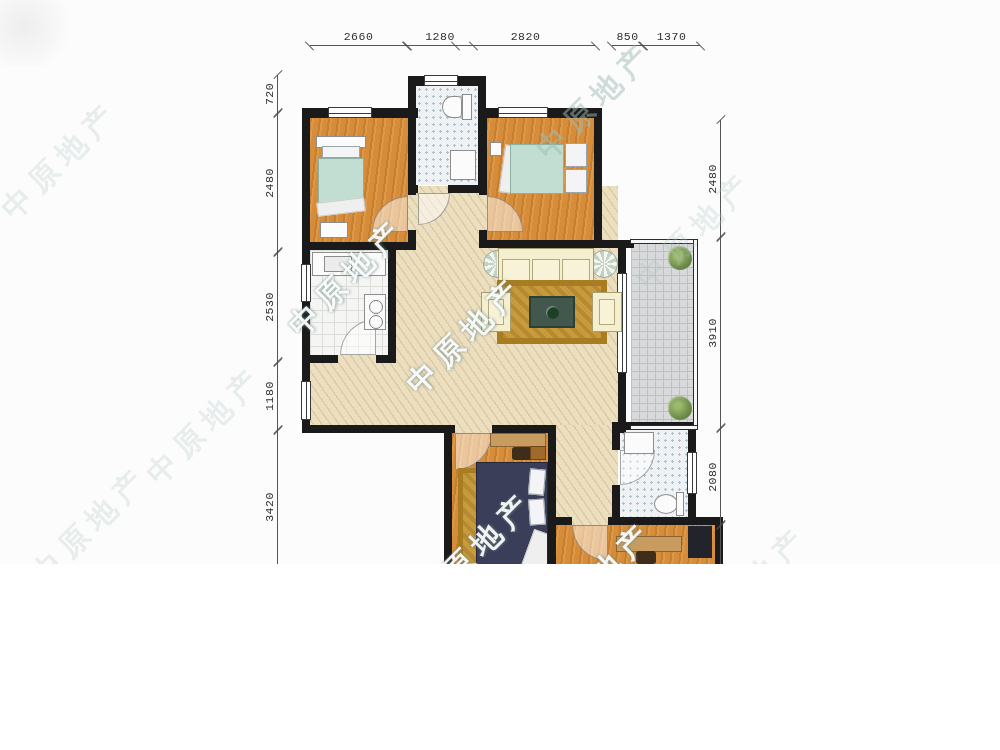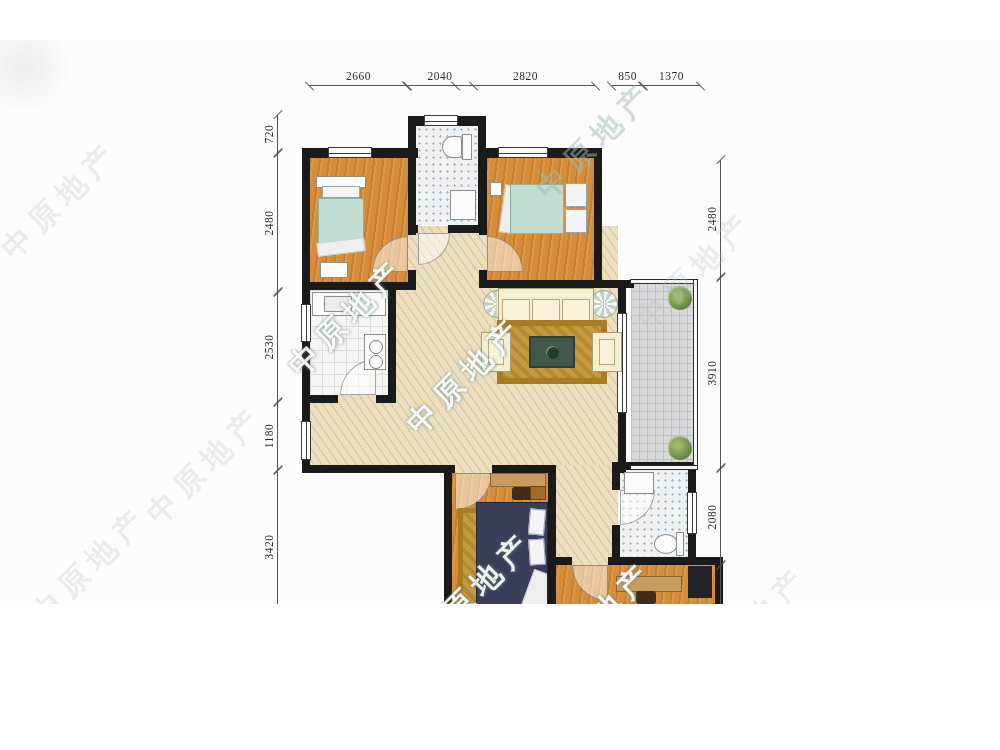--- a/index.html
+++ b/index.html
@@ -1,17 +1,17 @@
 <!DOCTYPE html>
 <html><head>
 <meta charset="utf-8">
 <style>
   html,body{margin:0;padding:0;background:#fff;}
   #canvas{position:relative;width:1000px;height:564px;background:#fcfcfc;overflow:hidden;
-    font-family:Liberation Serif, serif;margin-top:40px;}
+    font-family:Liberation Mono, monospace;}
   .abs{position:absolute;}
   
   .wall{position:absolute;background:#1a1a1a;}
   .thinwall{position:absolute;background:#f7f7f7;border:1px solid #2a2a2a;box-sizing:border-box;}
   
   .floor-orange{position:absolute;background:#d68c39;
     background-image:repeating-linear-gradient(97deg,rgba(130,75,15,.20) 0 2px,rgba(255,215,150,.16) 2px 4px,transparent 4px 9px);}
   .floor-living{position:absolute;background:#ecdfc0;
     background-image:repeating-linear-gradient(55deg,rgba(196,171,121,.38) 0 1.5px,transparent 1.5px 7px);}
   .floor-kitchen{position:absolute;background:#f5f5f3;
@@ -236,21 +236,21 @@
   <div class="nstand" style="left:674px;top:572px;width:18px;height:16px;"></div>
   <div class="nstand" style="left:674px;top:676px;width:18px;height:16px;"></div>
 
   <div class="plant-green" style="left:452px;top:626px;width:24px;height:24px;"></div>
   <div class="plant-green" style="left:518px;top:626px;width:24px;height:24px;"></div>
 
   <div class="dimseg-h" style="left:310px;top:45px;width:97px;">
       <span class="dim-label">2660</span>
     </div>
   <div class="dimseg-h" style="left:407px;top:45px;width:66px;">
-      <span class="dim-label">2040</span>
+      <span class="dim-label">1280</span>
     </div>
   <div class="dimseg-h" style="left:456px;top:45px;width:139px;">
       <span class="dim-label">2820</span>
     </div>
   <div class="dimseg-h" style="left:612px;top:45px;width:31px;">
       <span class="dim-label">850</span>
     </div>
   <div class="dimseg-h" style="left:643px;top:45px;width:57px;">
       <span class="dim-label">1370</span>
     </div>

